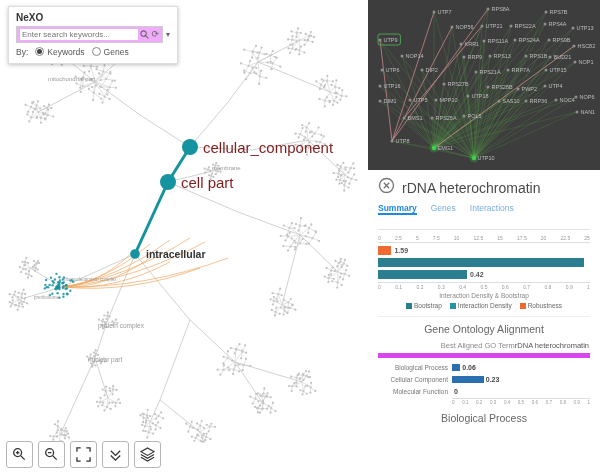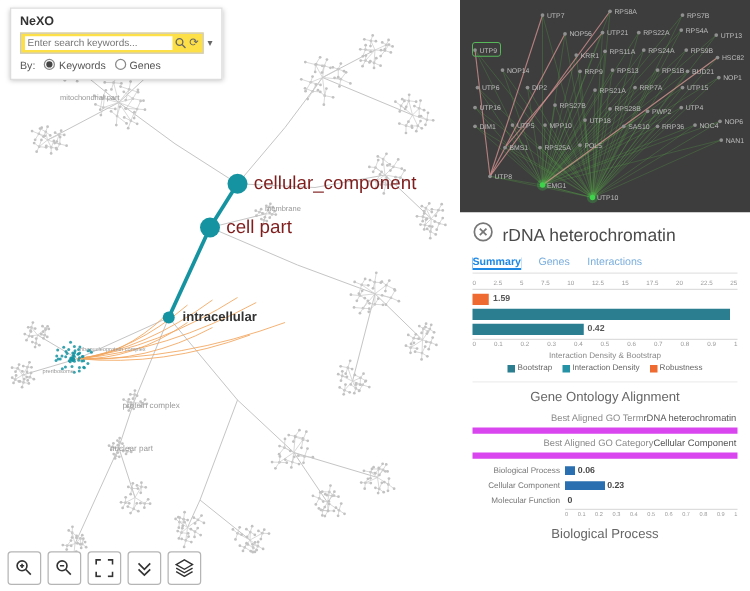--- a/index.html
+++ b/index.html
@@ -10,42 +10,42 @@
   #tree-svg{position:absolute;left:0;top:0;}
   .tree-label{position:absolute;white-space:nowrap;transform:translateY(-50%);z-index:3;}
   .tree-label.major{font-weight:400;color:#7f1d1d;}
   .tree-label.mid{font-weight:600;color:#333;}
   .tree-label.minor{color:#999;font-weight:400;}
 
   #search-card{position:absolute;left:8px;top:6px;width:170px;background:#fff;border:1px solid #ddd;
     box-shadow:0 1px 4px rgba(0,0,0,.25);padding:5px 7px 6px 7px;z-index:6;box-sizing:border-box;}
   .sc-title{font-size:10px;font-weight:700;color:#333;margin-bottom:3px;}
   .sc-row2{display:flex;align-items:center;}
-  .sc-input-wrap{display:flex;align-items:center;border:1px solid #ccc;padding:2px 3px;flex:1;min-width:0;background:#fde047;}
+  .sc-input-wrap{display:flex;align-items:center;border:1px solid #ccc;padding:2px 3px;flex:1;min-width:0;background:#f0abfc;}
   .sc-input-wrap input{border:none;outline:none;flex:1;font-size:8px;color:#333;min-width:0;font-family:"Liberation Sans",sans-serif;}
   .sc-icon{color:#666;margin-left:2px;display:inline-flex;align-items:center;font-size:9px;line-height:1;}
   .sc-caret{color:#666;font-size:8px;margin-left:3px;}
   .sc-by-row{display:flex;align-items:center;gap:7px;margin-top:4px;font-size:8.5px;color:#555;}
   .radio{width:7px;height:7px;border:1px solid #888;border-radius:50%;display:inline-block;margin-right:3px;vertical-align:-1px;position:relative;}
   .radio.checked::after{content:"";position:absolute;left:1px;top:1px;right:1px;bottom:1px;background:#444;border-radius:50%;}
 
   #tree-toolbar{position:absolute;left:6px;bottom:5px;display:flex;gap:5px;z-index:6;}
   .tb-btn{width:27px;height:27px;background:#fff;border:1px solid #b5b5b5;border-radius:3px;display:flex;
     align-items:center;justify-content:center;color:#333;padding:0;box-sizing:border-box;}
 
   
   #network-panel{position:absolute;left:368px;top:0;width:232px;height:170px;background:#3d3d3d;overflow:hidden;}
   #net-svg{display:block;}
 
   
   #detail-panel{position:absolute;left:368px;top:170px;width:232px;height:303px;background:#fff;
     padding:6px 10px 0 10px;box-sizing:border-box;overflow:hidden;}
   .dp-header{display:flex;align-items:center;gap:7px;margin:1px 0 5px 0;}
   .dp-title{font-size:14px;color:#4a4a4a;}
-  .dp-tabs{display:flex;gap:14px;border-bottom:1px solid #e4e4e4;padding-bottom:4px;margin-bottom:5px;}
+  .dp-tabs{display:flex;gap:14px;border-bottom:1px solid #e4e4e4;padding-bottom:16px;margin-bottom:5px;}
   .dp-tab{font-size:8.5px;color:#7aaede;cursor:pointer;}
   .dp-tab.active{color:#1e88e5;font-weight:700;box-shadow:0 2px 0 #1e88e5;}
   .dp-uid{font-size:9.5px;color:#555;margin:2px 0 5px 0;}
   .dp-chart-title{font-size:9.5px;color:#666;text-align:center;margin-bottom:2px;}
   .axis-row{display:flex;justify-content:space-between;font-size:5px;color:#999;}
   #rb-top-axis{border-bottom:1px solid #ddd;padding-bottom:1px;}
   #rb-bottom-axis{border-top:1px solid #ddd;padding-top:1px;}
   .rb-row{display:flex;align-items:center;height:9px;margin:3px 0;}
   .rb-bar{height:9px;flex:none;}
   .rb-val{font-size:7px;font-weight:700;color:#555;margin-left:3px;}
@@ -1898,24 +1898,20 @@
           </span>
         </div>
     </div>
 
     <div class="dp-section with-top">Gene Ontology Alignment</div>
     <div id="go-rows">
         <div class="go-row">
           <span class="lbl">Best Aligned GO Term</span>
           <span class="val">rDNA heterochromatin</span>
         </div>
-        <div class="go-row">
-          <span class="lbl">Best Aligned GO Category</span>
-          <span class="val">Cellular Component</span>
-        </div>
       </div>
     <div id="go-chart">
         <div class="gc-row">
           <span class="gc-lbl">Biological Process</span>
           <span class="gc-bar" style="width: 8.28px; background: rgb(42, 111, 176);"></span>
           <span class="gc-val">0.06</span>
         </div>
         <div class="gc-row">
           <span class="gc-lbl">Cellular Component</span>
           <span class="gc-bar" style="width: 31.74px; background: rgb(42, 111, 176);"></span>

